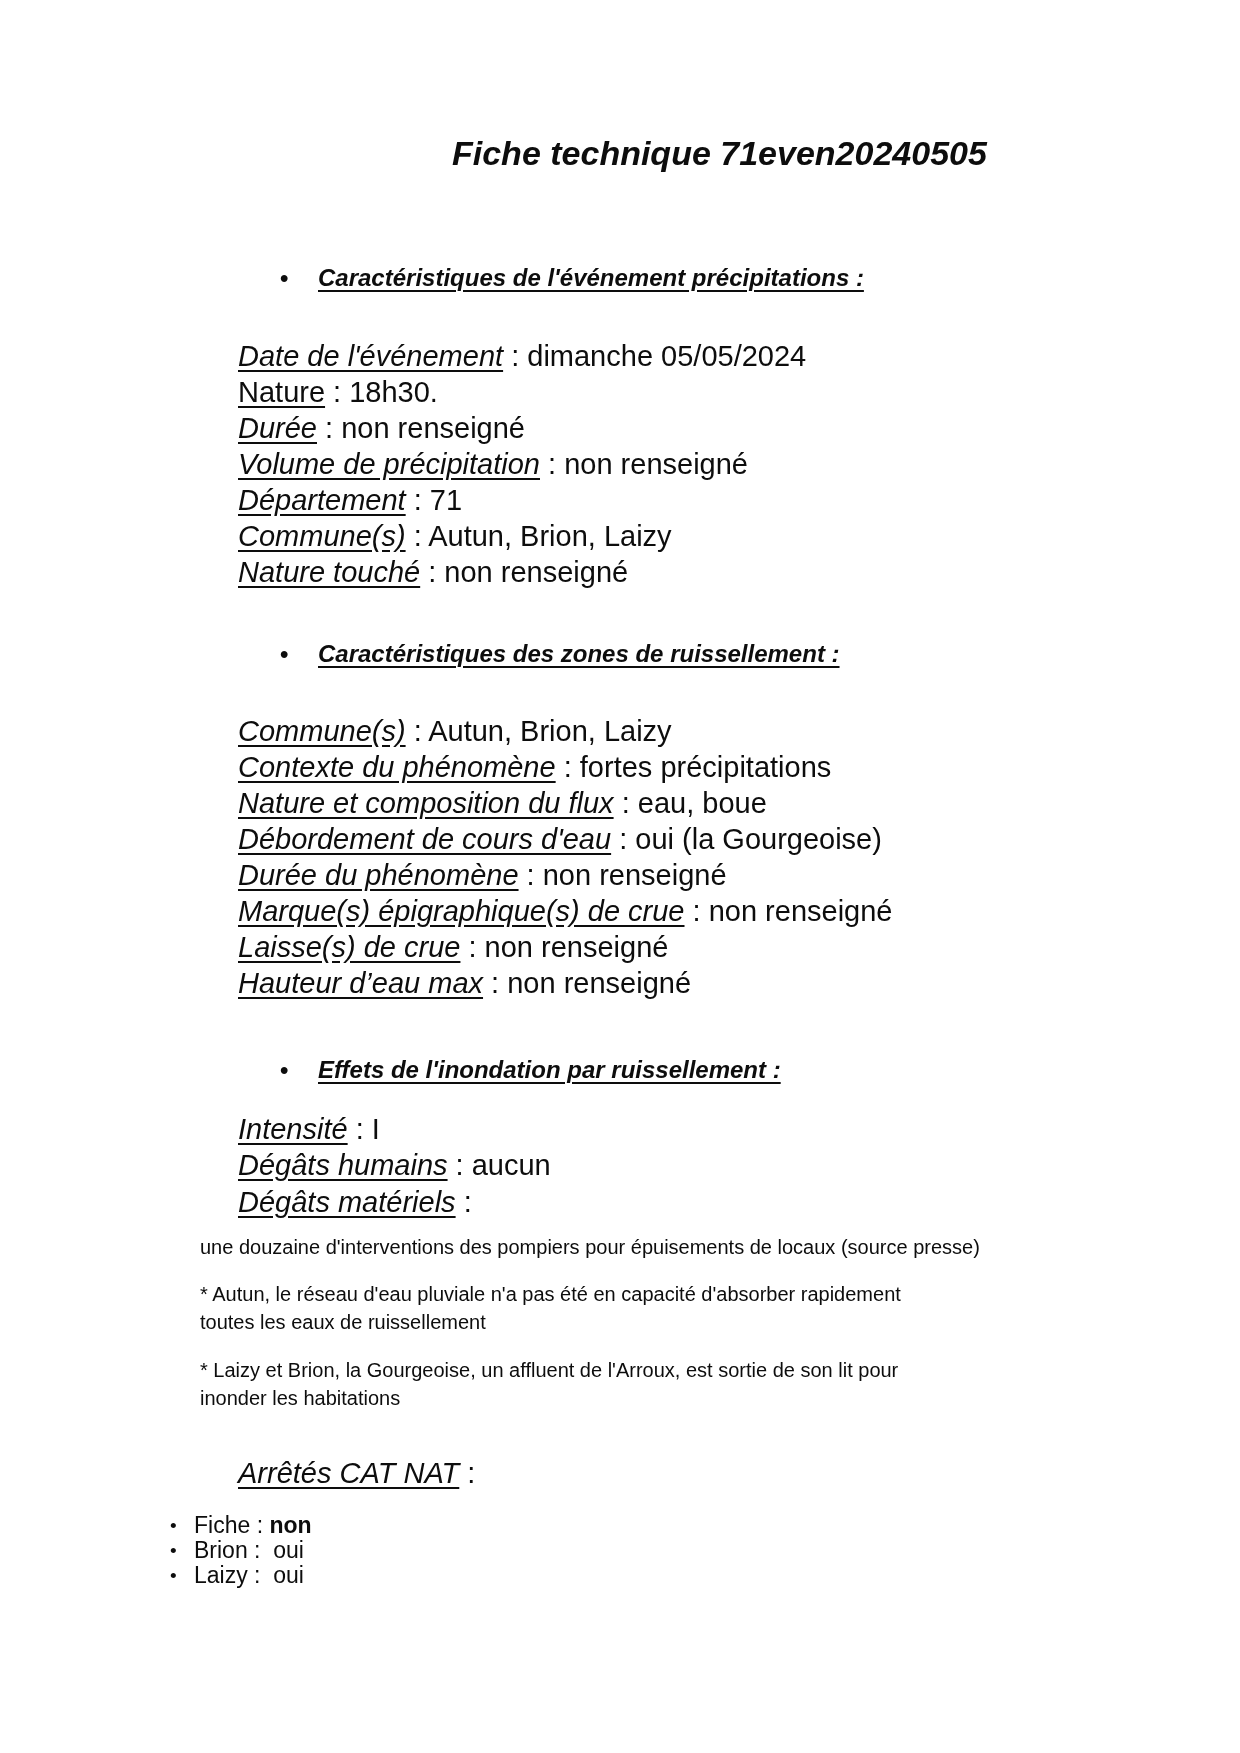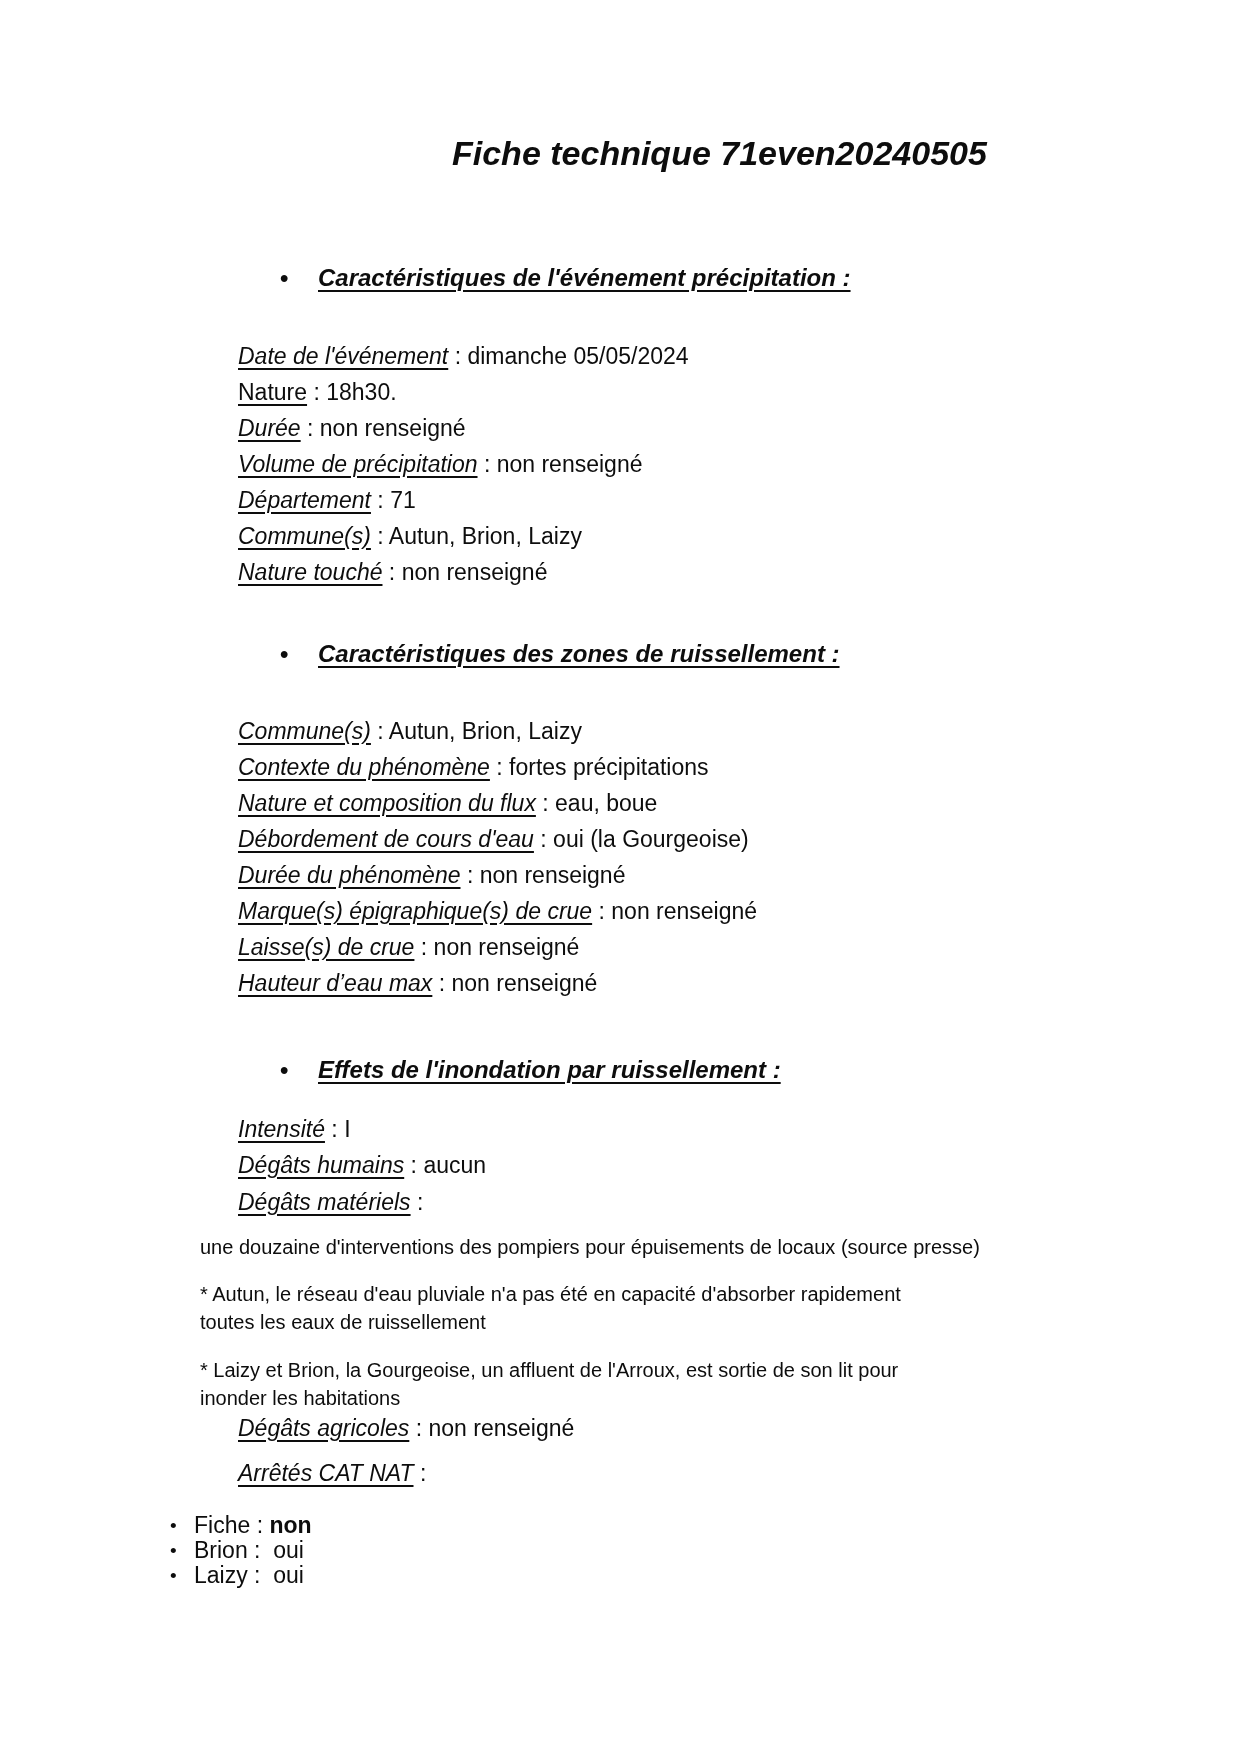--- a/index.html
+++ b/index.html
@@ -31,21 +31,21 @@
   .h-bullet{
     width:38px;
     font-style:normal;
     font-size:24px;
     flex:0 0 38px;
   }
   .h-text{text-decoration:underline;text-underline-offset:4px;text-decoration-thickness:2px;}
   
   .field{
     left:238px;
-    font-size:23px;line-height:30px;
+    font-size:29px;line-height:30px;
     white-space:nowrap;
   }
   .flabel{font-style:italic;text-decoration:underline;text-underline-offset:4px;}
   .flabel.upright{font-style:normal;}
   .fsep{white-space:pre;}
   .fvalue{}
   
   .para{
     left:200px;
     width:950px;
@@ -68,21 +68,21 @@
 </style>
 </head>
 <body>
 
 <div class="page">
 
   <div class="abs title">Fiche technique 71even20240505</div>
 
   <div class="abs heading" style="top:262px">
     <span class="h-bullet">•</span>
-    <span class="h-text">Caractéristiques de l'événement précipitation :</span>
+    <span class="h-text">Caractéristiques de l'événement précipitations :</span>
   </div>
 
   <div class="abs field" style="top:341px"><span class="flabel">Date de l'événement</span><span class="fsep"> : </span><span class="fvalue">dimanche 05/05/2024</span></div>
   <div class="abs field" style="top:377px"><span class="flabel upright">Nature</span><span class="fsep"> : </span><span class="fvalue">18h30.</span></div>
   <div class="abs field" style="top:413px"><span class="flabel">Durée</span><span class="fsep"> : </span><span class="fvalue">non renseigné</span></div>
   <div class="abs field" style="top:449px"><span class="flabel">Volume de précipitation</span><span class="fsep"> : </span><span class="fvalue">non renseigné</span></div>
   <div class="abs field" style="top:485px"><span class="flabel">Département</span><span class="fsep"> : </span><span class="fvalue">71</span></div>
   <div class="abs field" style="top:521px"><span class="flabel">Commune(s)</span><span class="fsep"> : </span><span class="fvalue">Autun, Brion, Laizy</span></div>
   <div class="abs field" style="top:557px"><span class="flabel">Nature touché</span><span class="fsep"> : </span><span class="fvalue">non renseigné</span></div>
 
@@ -108,21 +108,20 @@
   <div class="abs field" style="top:1114px"><span class="flabel">Intensité</span><span class="fsep"> : </span><span class="fvalue">I</span></div>
   <div class="abs field" style="top:1150px"><span class="flabel">Dégâts humains</span><span class="fsep"> : </span><span class="fvalue">aucun</span></div>
   <div class="abs field" style="top:1187px"><span class="flabel">Dégâts matériels</span><span class="fsep"> :</span><span class="fvalue"></span></div>
 
   <div class="abs para" style="top:1233px">une douzaine d'interventions des pompiers pour épuisements de locaux (source presse)</div>
   <div class="abs para" style="top:1280px">* Autun, le réseau d'eau pluviale n'a pas été en capacité d'absorber rapidement
 toutes les eaux de ruissellement</div>
   <div class="abs para" style="top:1356px">* Laizy et Brion, la Gourgeoise, un affluent de l'Arroux, est sortie de son lit pour
 inonder les habitations</div>
 
-  <div class="abs field" style="top:1413px"><span class="flabel">Dégâts agricoles</span><span class="fsep"> : </span><span class="fvalue">non renseigné</span></div>
   <div class="abs field" style="top:1458px"><span class="flabel">Arrêtés CAT NAT</span><span class="fsep"> :</span><span class="fvalue"></span></div>
 
   <div class="abs citem" style="top:1513px">
     <span class="c-bullet">•</span>
     <span class="ccom">Fiche</span>
       <span class="csep"> : </span>
       <span class="cval bold">non</span>
   </div>
   <div class="abs citem" style="top:1538px">
     <span class="c-bullet">•</span>

